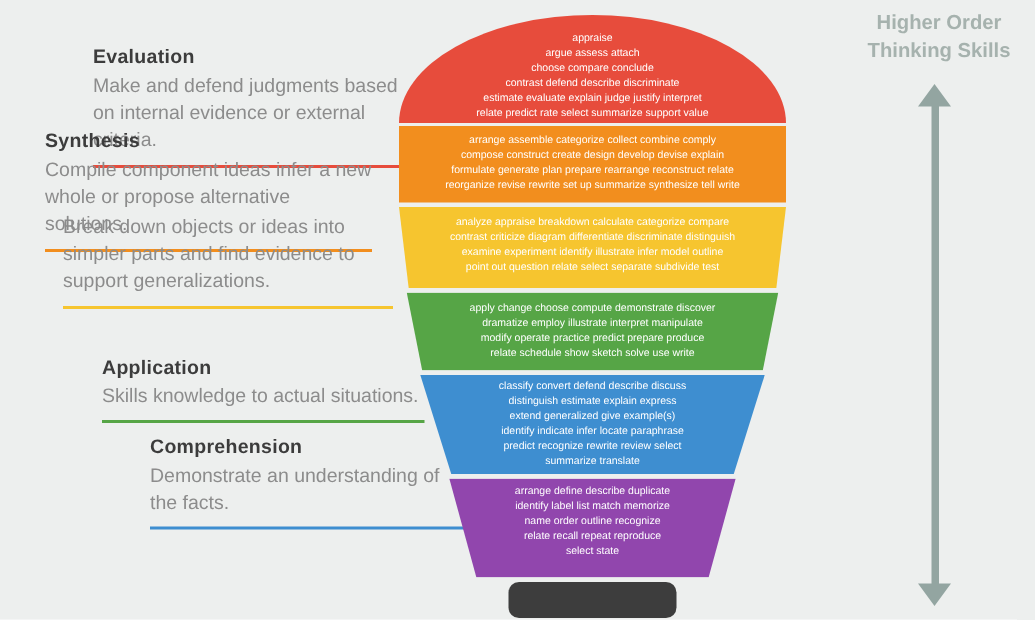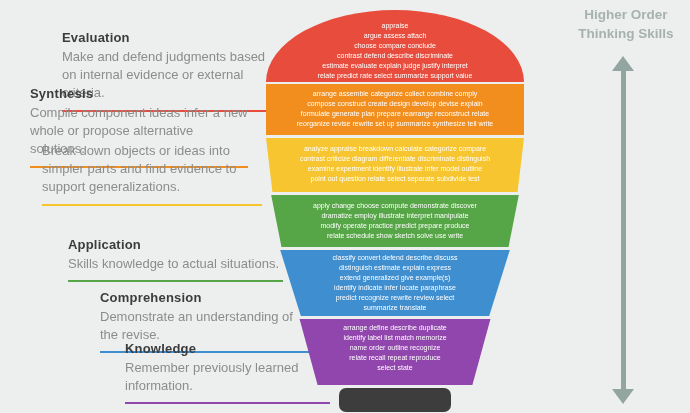--- a/index.html
+++ b/index.html
@@ -142,25 +142,21 @@
   </div>
   <div class="label-block lb-2" style="border-bottom-color: rgb(246, 197, 47);">
     <p class="label-desc">Break down objects or ideas into simpler parts and find evidence to support generalizations.</p>
   </div>
   <div class="label-block lb-3" style="border-bottom-color: rgb(86, 165, 70); margin-top: 40px;">
     <h2 class="label-heading">Application</h2>
     <p class="label-desc">Skills knowledge to actual situations.</p>
   </div>
   <div class="label-block lb-4" style="border-bottom-color: rgb(62, 142, 208);">
     <h2 class="label-heading">Comprehension</h2>
-    <p class="label-desc">Demonstrate an understanding of the revise.</p>
-  </div>
-  <div class="label-block lb-5" style="border-bottom-color: rgb(145, 70, 173);">
-    <h2 class="label-heading">Knowledge</h2>
-    <p class="label-desc">Remember previously learned information.</p>
+    <p class="label-desc">Demonstrate an understanding of the facts.</p>
   </div>
 
   <div id="bulb">
     <div class="bulb-section sec-0" style="background-color: rgb(231, 76, 60);">
       <div class="verbs">appraise
 argue assess attach
 choose compare conclude
 contrast defend describe discriminate
 estimate evaluate explain judge justify interpret
 relate predict rate select summarize support value</div>

